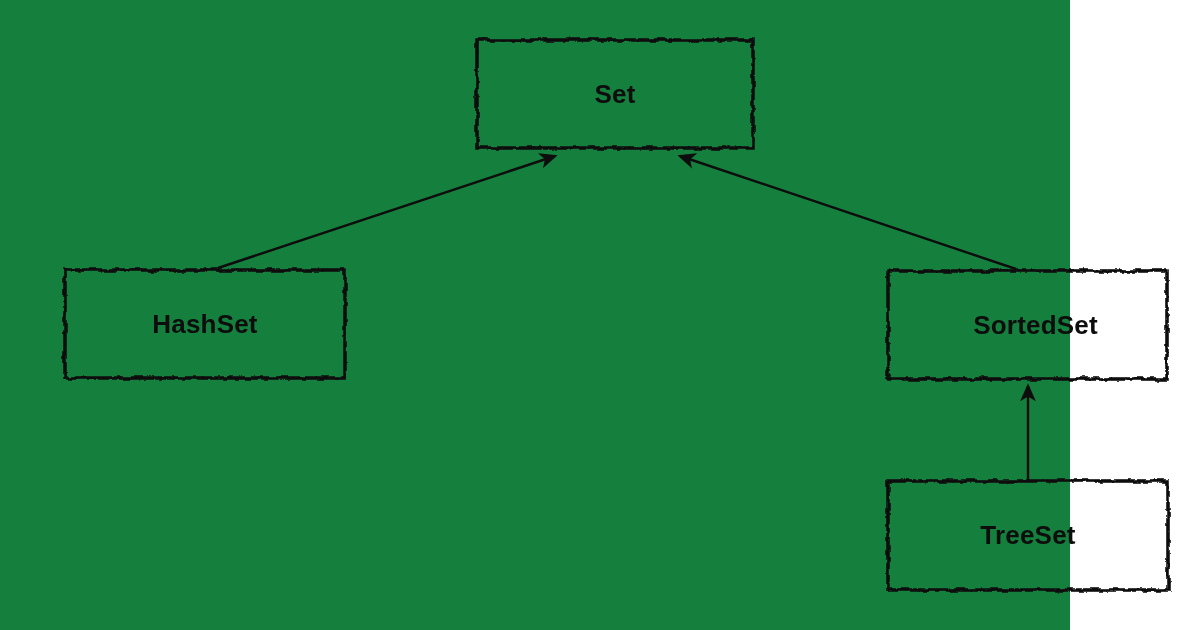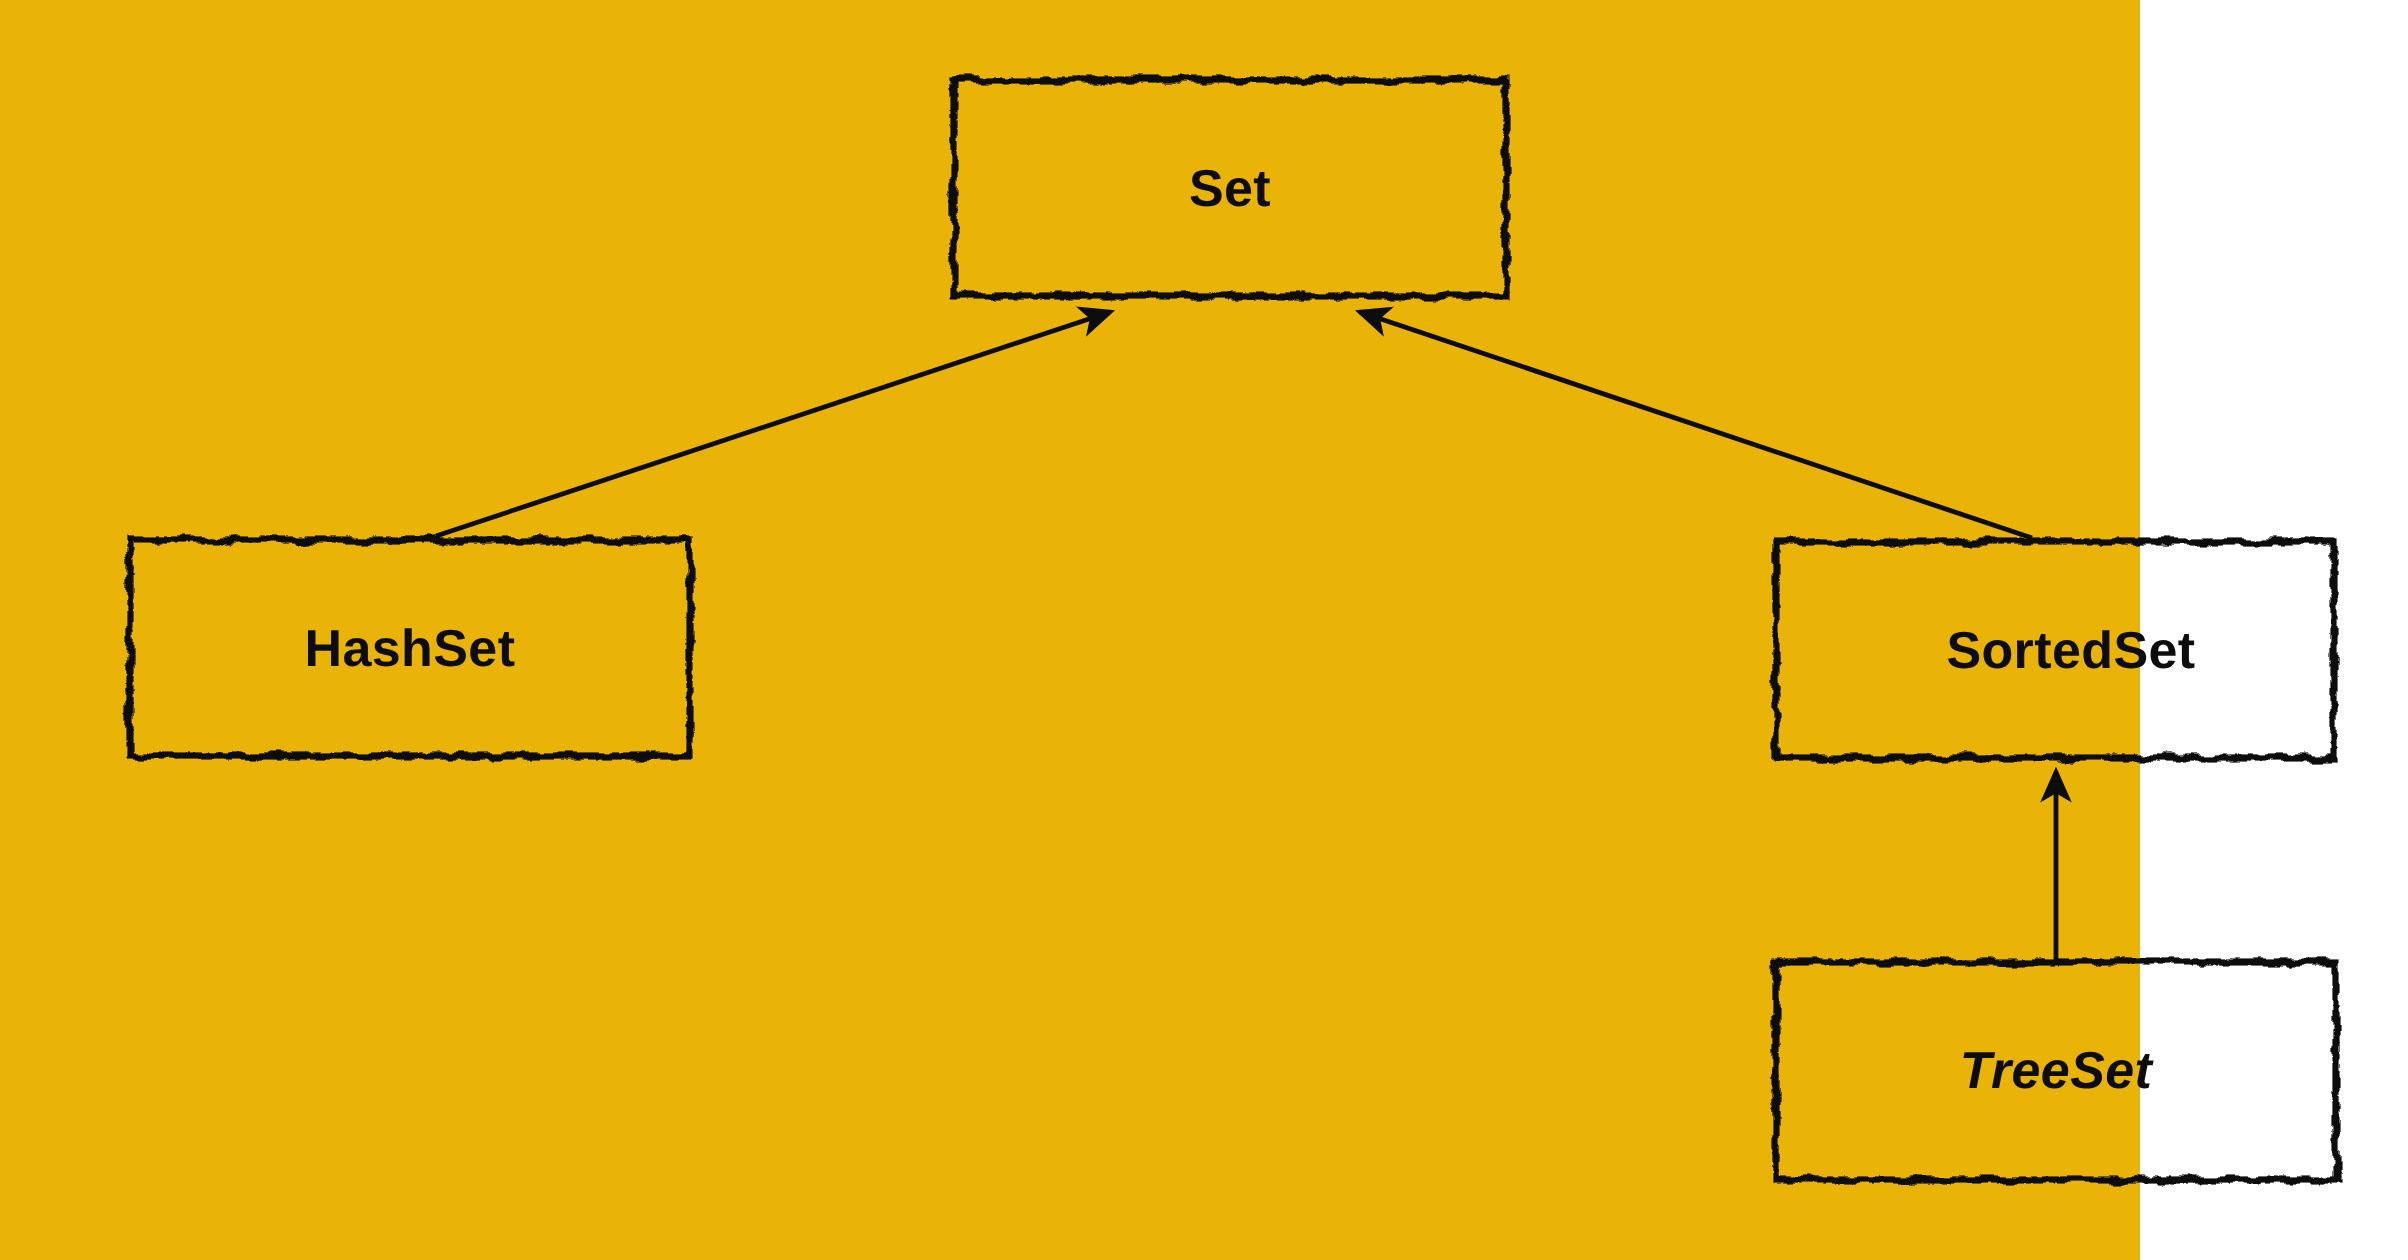--- a/index.html
+++ b/index.html
@@ -8,21 +8,21 @@
     background: #ffffff;
     width: 1204px;
     height: 630px;
     overflow: hidden;
     font-family: "Liberation Sans", sans-serif;
   }
   .canvas {
     position: relative;
     width: 1070px;
     height: 630px;
-    background: #eab308;
+    background: #15803d;
   }
   .canvas svg {
     position: absolute;
     left: 0;
     top: 0;
     width: 1204px;
     height: 630px;
   }
   .node-label {
     position: absolute;
@@ -31,21 +31,21 @@
     justify-content: center;
     font-weight: 700;
     font-size: 26px;
     letter-spacing: 0.2px;
     color: #0d0d0d;
     user-select: none;
   }
   .label-set       { left: 477px; top: 40px;  width: 276px; height: 108px; }
   .label-hashset   { left: 65px;  top: 270px; width: 280px; height: 108px; }
   .label-sortedset { left: 896px; top: 271px; width: 279px; height: 108px; }
-  .label-treeset   { left: 888px; top: 481px; width: 280px; height: 109px; font-style: italic; }
+  .label-treeset   { left: 888px; top: 481px; width: 280px; height: 109px; }
 </style>
 </head>
 <body>
 
 <div class="canvas">
 
   <svg viewBox="0 0 1204 630" xmlns="http://www.w3.org/2000/svg">
     <defs>
       <filter id="sketchy" x="-10%" y="-10%" width="120%" height="120%">
         <feTurbulence type="fractalNoise" baseFrequency="0.09" numOctaves="4" seed="7" result="noise"></feTurbulence>

